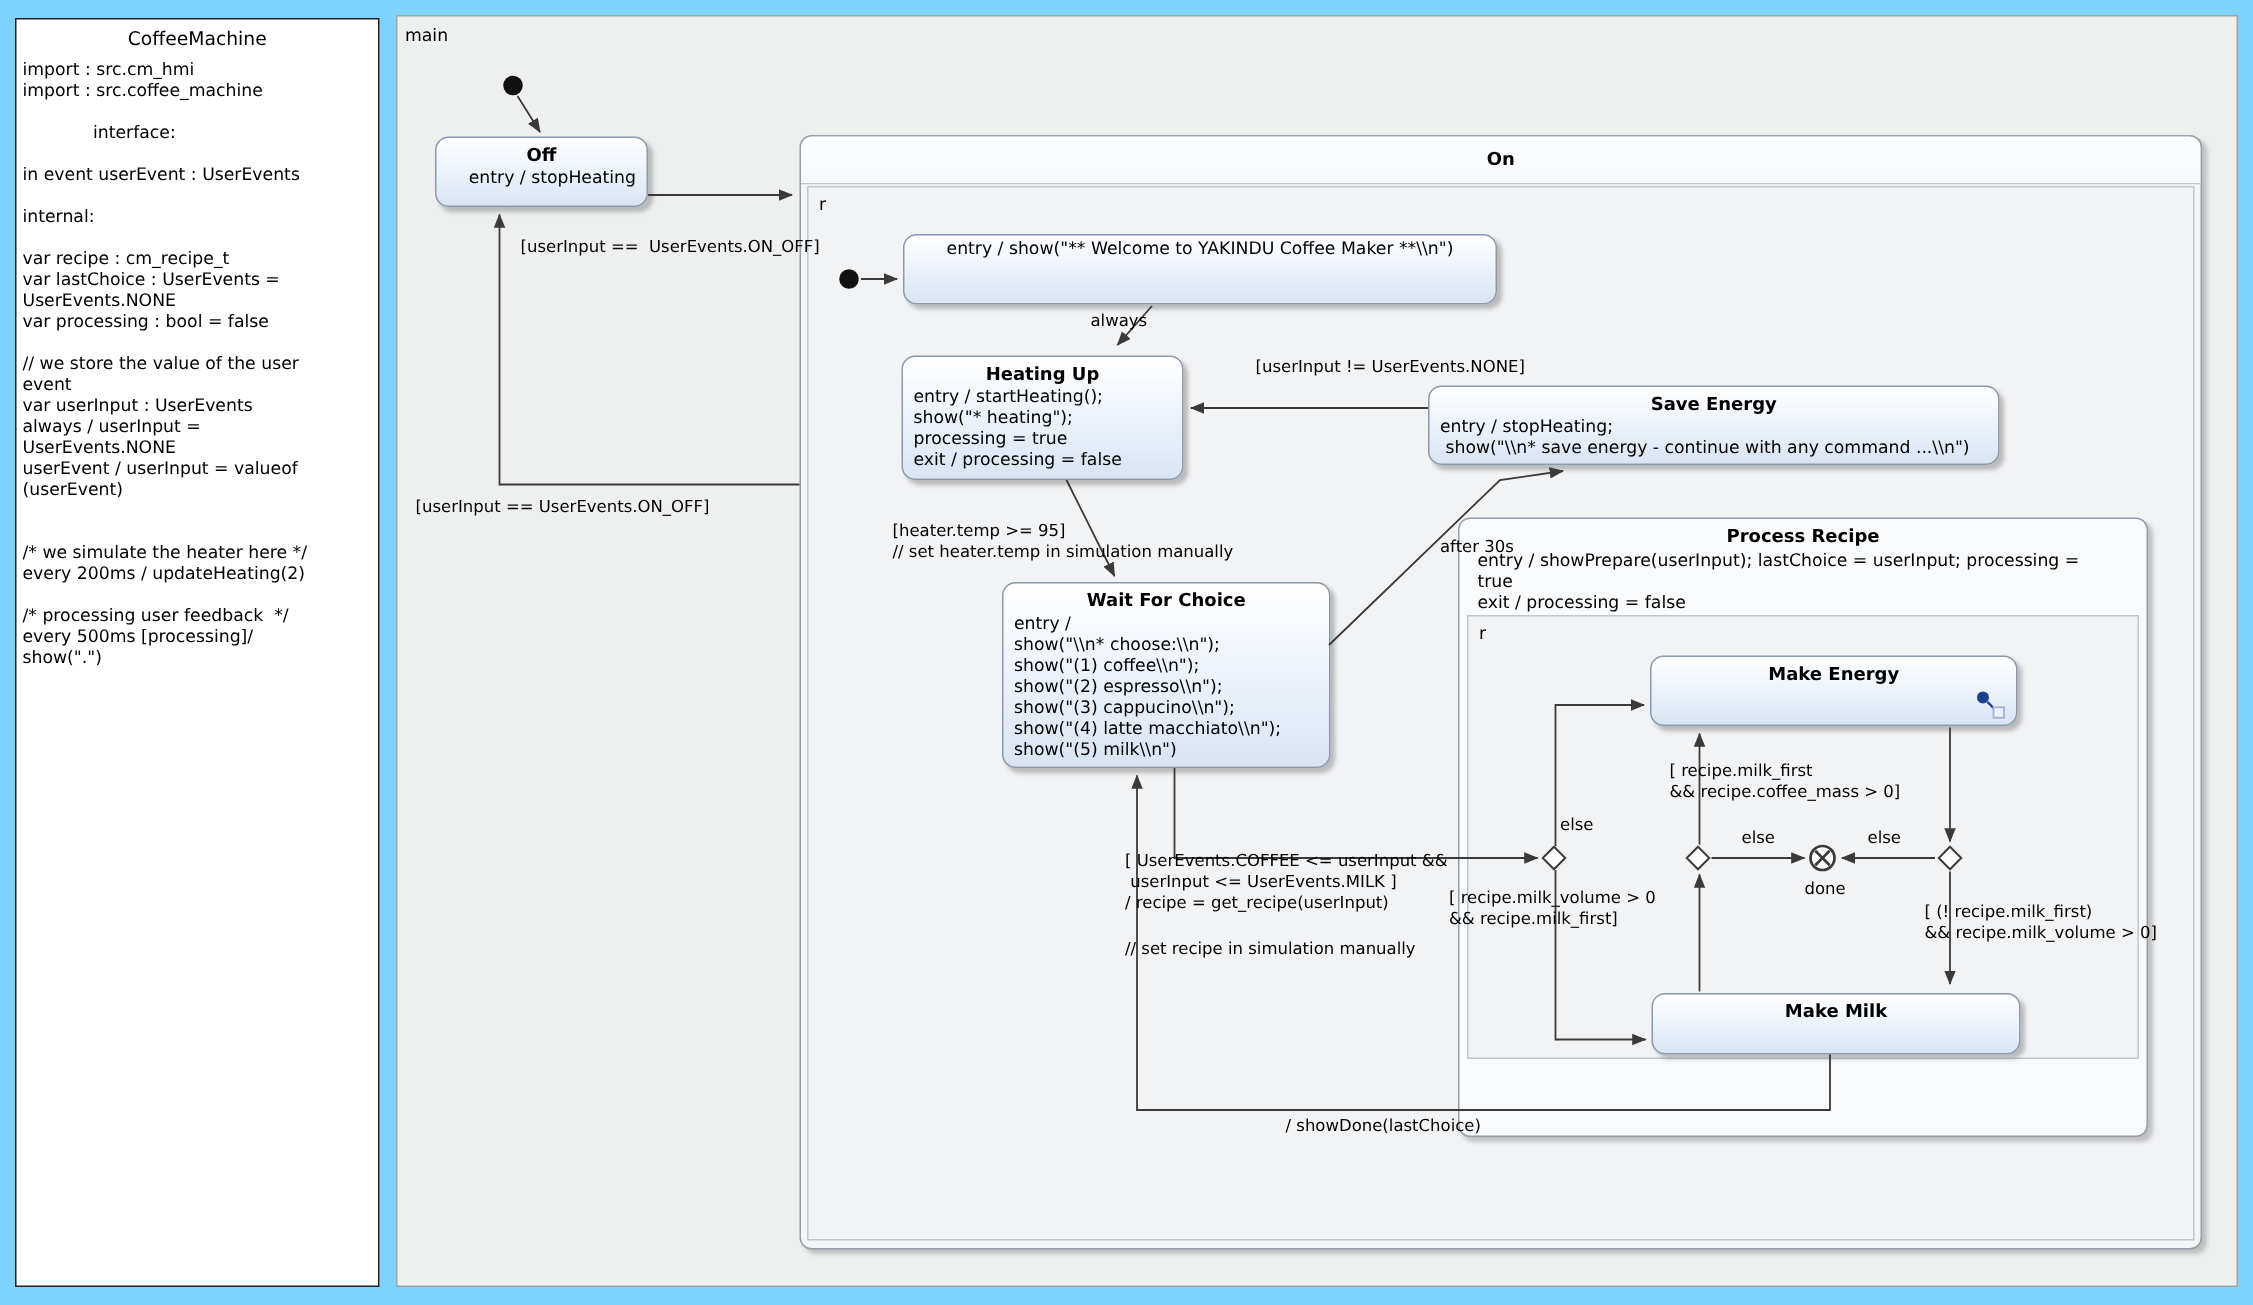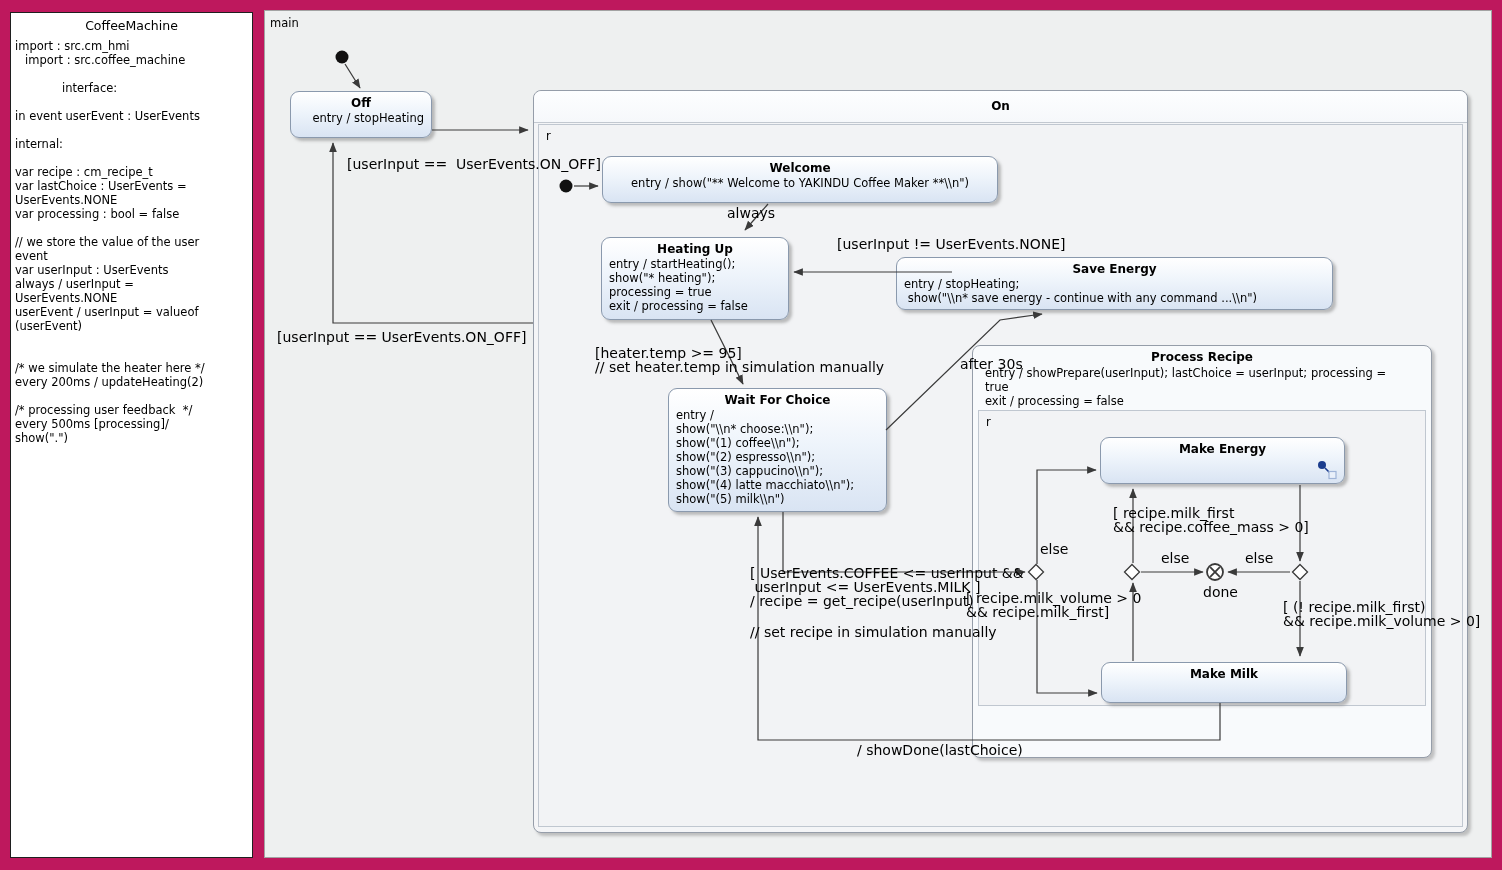--- a/index.html
+++ b/index.html
@@ -1,17 +1,17 @@
 <!DOCTYPE html>
 <html><head>
 <meta charset="utf-8">
 <style>
   html,body{margin:0;padding:0;background:#ffffff;}
   body{font-family:"DejaVu Sans","Liberation Sans",sans-serif;color:#000;}
-  #stage{position:relative;width:1502px;height:870px;overflow:hidden;background:#be185d;}
+  #stage{position:relative;width:1502px;height:870px;overflow:hidden;background:#7dd3fc;}
 
   
   #spec-panel{position:absolute;left:10px;top:12px;width:243px;height:846px;
     background:#fff;border:1.5px solid #1f1f1f;box-sizing:border-box;}
   #spec-title{text-align:center;font-size:12.5px;padding-top:5px;}
   #spec-lines{padding:6px 3px 0 4px;font-size:11.5px;line-height:14px;}
   #spec-lines .pl{white-space:pre;overflow:hidden;}
 
   
   #canvas{position:absolute;left:264px;top:10px;width:1228px;height:848px;
@@ -33,35 +33,35 @@
   .chead{height:31px;background:linear-gradient(180deg,#fdfeff,#f6f8fb);
     border-bottom:1px solid #c2c8d0;border-radius:8px 8px 0 0;}
   .ctitle{text-align:center;font-weight:bold;font-size:12px;padding-top:8px;}
   .composite.flat{background:#f8fafc;}
   .flat .ctitle{padding-top:4px;}
   .cbody{padding:2px 10px 0 12px;font-size:11.5px;}
   .region{position:absolute;border:1px solid #c0c7d0;background:#f2f3f5;box-sizing:border-box;}
   .rlabel{position:absolute;left:7px;top:4px;font-size:11.5px;}
 
   
-  .lbl{position:absolute;font-size:14px;line-height:13.8px;white-space:pre;}
+  .lbl{position:absolute;font-size:11px;line-height:13.8px;white-space:pre;}
 
   #edges{position:absolute;left:0;top:0;pointer-events:none;}
   .subicon{position:absolute;right:6px;bottom:3px;}
 </style>
 </head>
 <body>
 
 <div id="stage">
 
   <div id="spec-panel">
     <div id="spec-title">CoffeeMachine</div>
     <div id="spec-lines">
         <div class="pl" style="white-space: pre;">import : src.cm_hmi</div>
-        <div class="pl" style="white-space: pre; margin-left: 10px;">import : src.coffee_machine</div>
+        <div class="pl" style="white-space: pre;">import : src.coffee_machine</div>
         <div class="pl" style="white-space: pre;">&nbsp;</div>
         <div class="pl" style="white-space: pre; margin-left: 47px;">interface:</div>
         <div class="pl" style="white-space: pre;">&nbsp;</div>
         <div class="pl" style="white-space: pre;">in event userEvent : UserEvents</div>
         <div class="pl" style="white-space: pre;">&nbsp;</div>
         <div class="pl" style="white-space: pre;">internal:</div>
         <div class="pl" style="white-space: pre;">&nbsp;</div>
         <div class="pl" style="white-space: pre;">var recipe : cm_recipe_t</div>
         <div class="pl" style="white-space: pre;">var lastChoice : UserEvents =</div>
         <div class="pl" style="white-space: pre;">UserEvents.NONE</div>
@@ -110,37 +110,36 @@
   </div>
 
   <div class="state centered" style="left:290px;top:91px;width:142px;height:47px">
     <div class="title">Off</div>
     <div class="body">
         <div class="bl" style="white-space: pre; text-align: right;">entry / stopHeating</div>
       </div>
   </div>
 
   <div class="state centered" style="left:602px;top:156px;width:396px;height:47px">
-    <div class="title">Welcome</div>
     <div class="body">
         <div class="bl" style="white-space: pre;">entry / show("** Welcome to YAKINDU Coffee Maker **\\n")</div>
       </div>
   </div>
 
   <div class="state" style="left:601px;top:237px;width:188px;height:83px">
     <div class="title">Heating Up</div>
     <div class="body">
         <div class="bl" style="white-space: pre;">entry / startHeating();</div>
         <div class="bl" style="white-space: pre;">show("* heating");</div>
         <div class="bl" style="white-space: pre;">processing = true</div>
         <div class="bl" style="white-space: pre;">exit / processing = false</div>
       </div>
   </div>
 
-  <div class="state" style="left:896px;top:257px;width:437px;height:53px">
+  <div class="state" style="left:952px;top:257px;width:381px;height:53px">
     <div class="title">Save Energy</div>
     <div class="body">
         <div class="bl" style="white-space: pre;">entry / stopHeating;</div>
         <div class="bl" style="white-space: pre;"> show("\\n* save energy - continue with any command ...\\n")</div>
       </div>
   </div>
 
   <div class="state" style="left:668px;top:388px;width:219px;height:124px">
     <div class="title">Wait For Choice</div>
     <div class="body">

